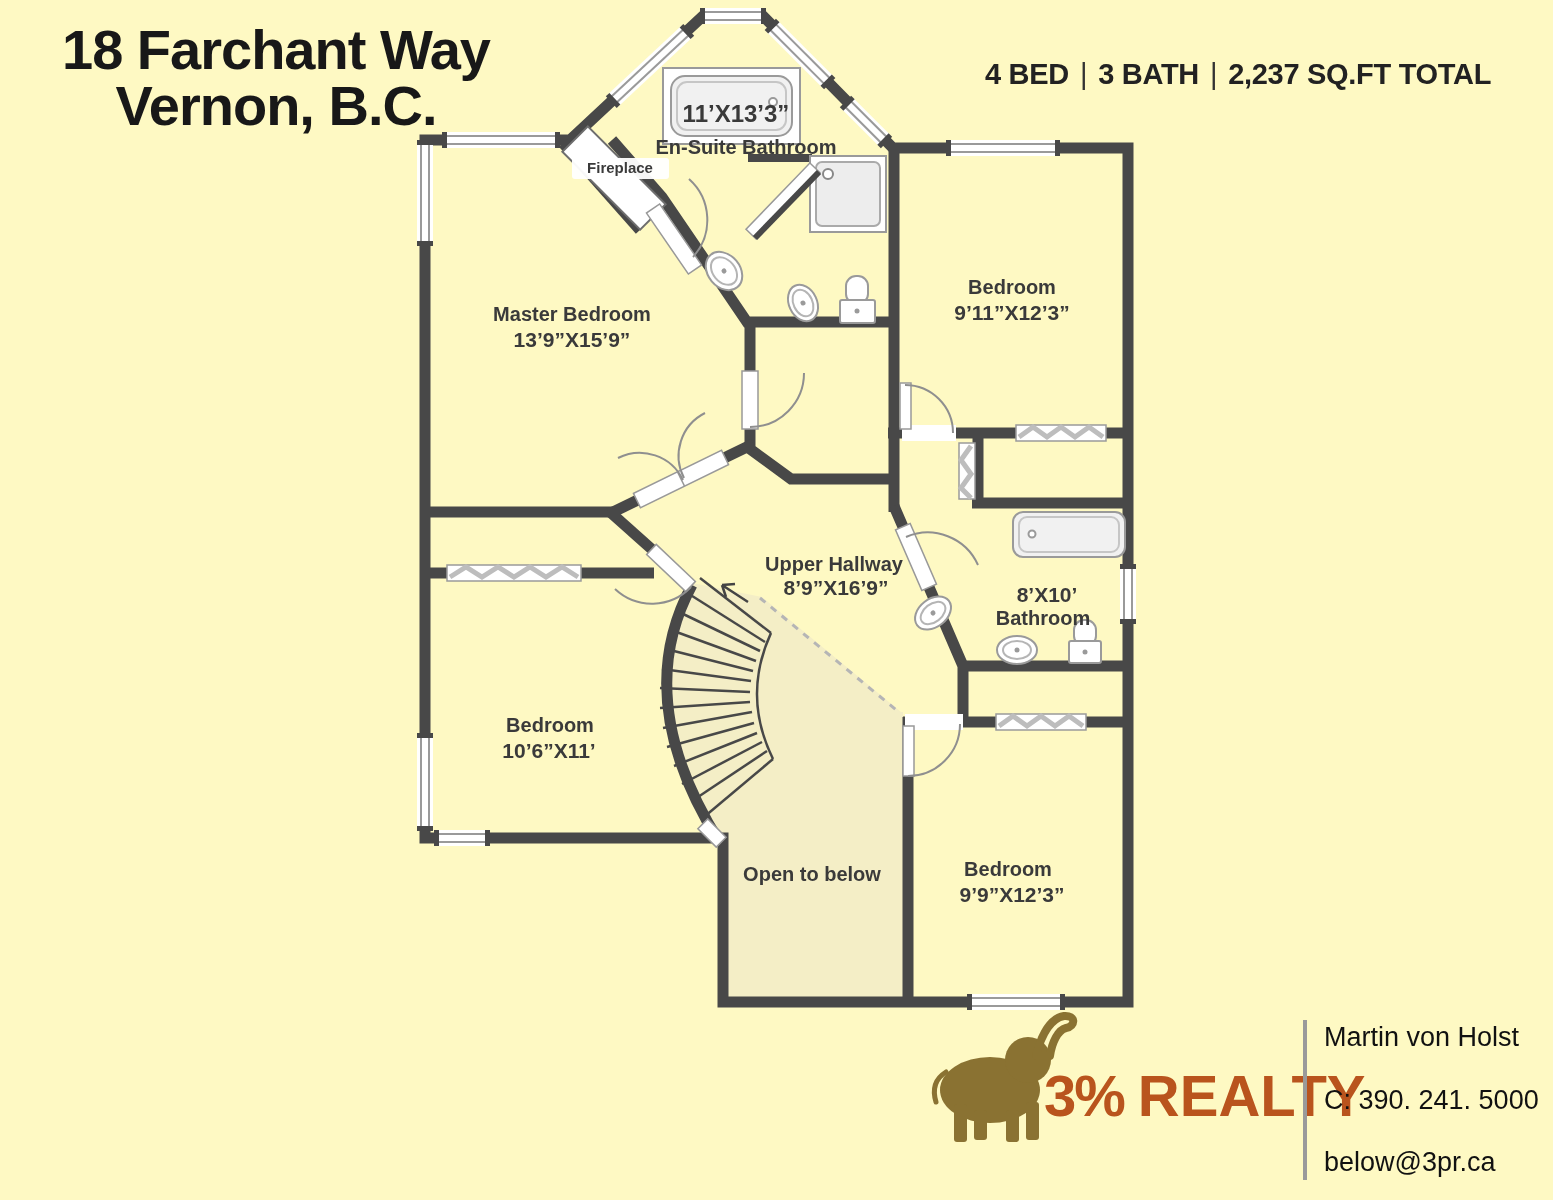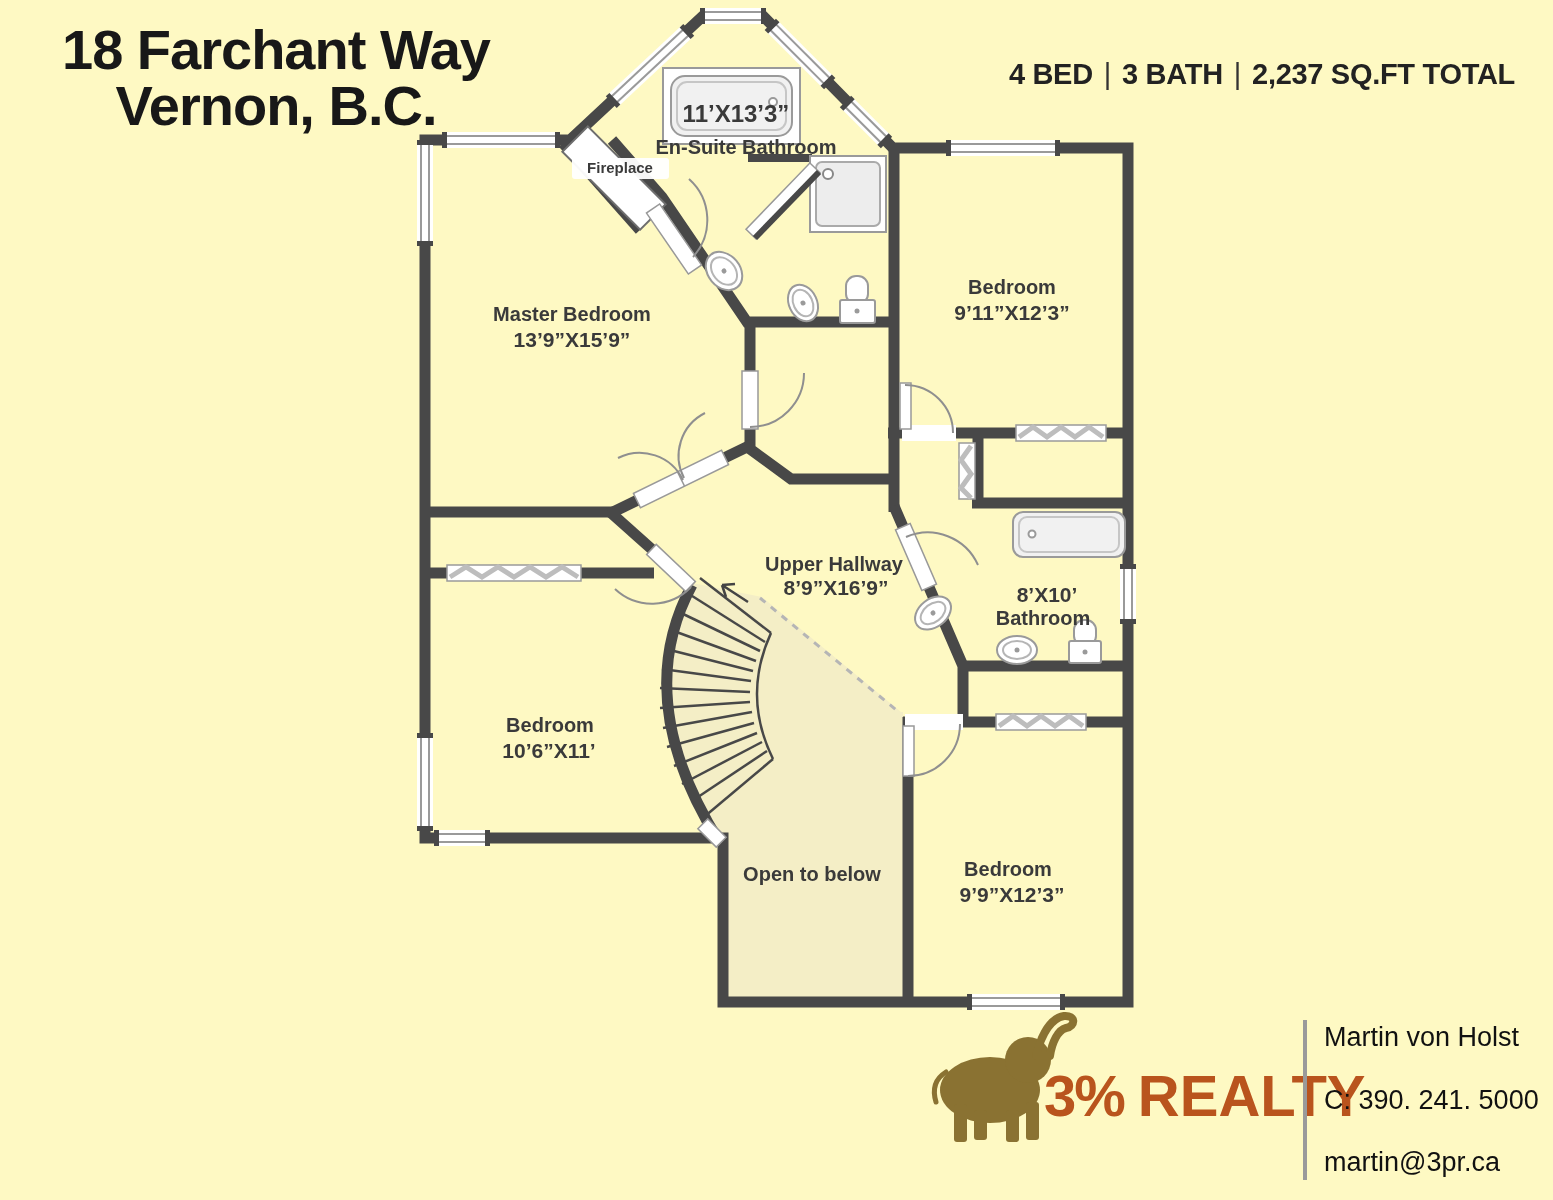--- a/index.html
+++ b/index.html
@@ -1,21 +1,21 @@
 <!DOCTYPE html>
 <html><head>
 <meta charset="utf-8">
 <style>
   html,body{margin:0;padding:0;background:#ffffff;}
   #canvas{position:relative;width:1553px;height:1200px;background:#fef9c3;overflow:hidden;
           font-family:"Liberation Sans",sans-serif;}
   .title-block{position:absolute;left:50px;top:22px;width:452px;text-align:center;
                color:#181818;font-weight:700;letter-spacing:-1px;line-height:1.0;}
   .title-line{font-size:56px;}
-  .stats-block{position:absolute;left:985px;top:54px;width:530px;text-align:right;
+  .stats-block{position:absolute;left:985px;top:54px;width:530px;text-align:left;
                color:#222;font-weight:600;font-size:29px;line-height:1.38;letter-spacing:-0.3px;}
   .stat-sep{margin:0 11px;font-weight:400;color:#333;}
   svg text{font-family:"Liberation Sans",sans-serif;}
   .room-name{font-size:20px;font-weight:700;fill:#3a3a3a;}
   .room-dims{font-size:21px;font-weight:700;fill:#3a3a3a;}
   .big-dims{font-size:24px;font-weight:700;fill:#3a3a3a;}
   .small-label{font-size:15px;font-weight:700;fill:#3a3a3a;}
   .footer-brand{position:absolute;left:1022px;top:1062px;white-space:nowrap;margin-left:22px;}
   .brand-pct{font-size:58px;font-weight:700;letter-spacing:-2px;}
   .brand-name{font-size:58px;font-weight:700;margin-left:14px;letter-spacing:0px;}
@@ -330,16 +330,16 @@
     </g>
   </svg>
 
   <div class="footer-brand" style="color:#b9541d;">
     <span class="brand-pct">3%</span><span class="brand-name">REALTY</span>
   </div>
 
   <div class="agent-block">
     <div>Martin von Holst</div>
     <div>C: 390. 241. 5000</div>
-    <div>martin@3pr.ca</div>
+    <div>below@3pr.ca</div>
   </div>
 
 </div>
 
 </body></html>

